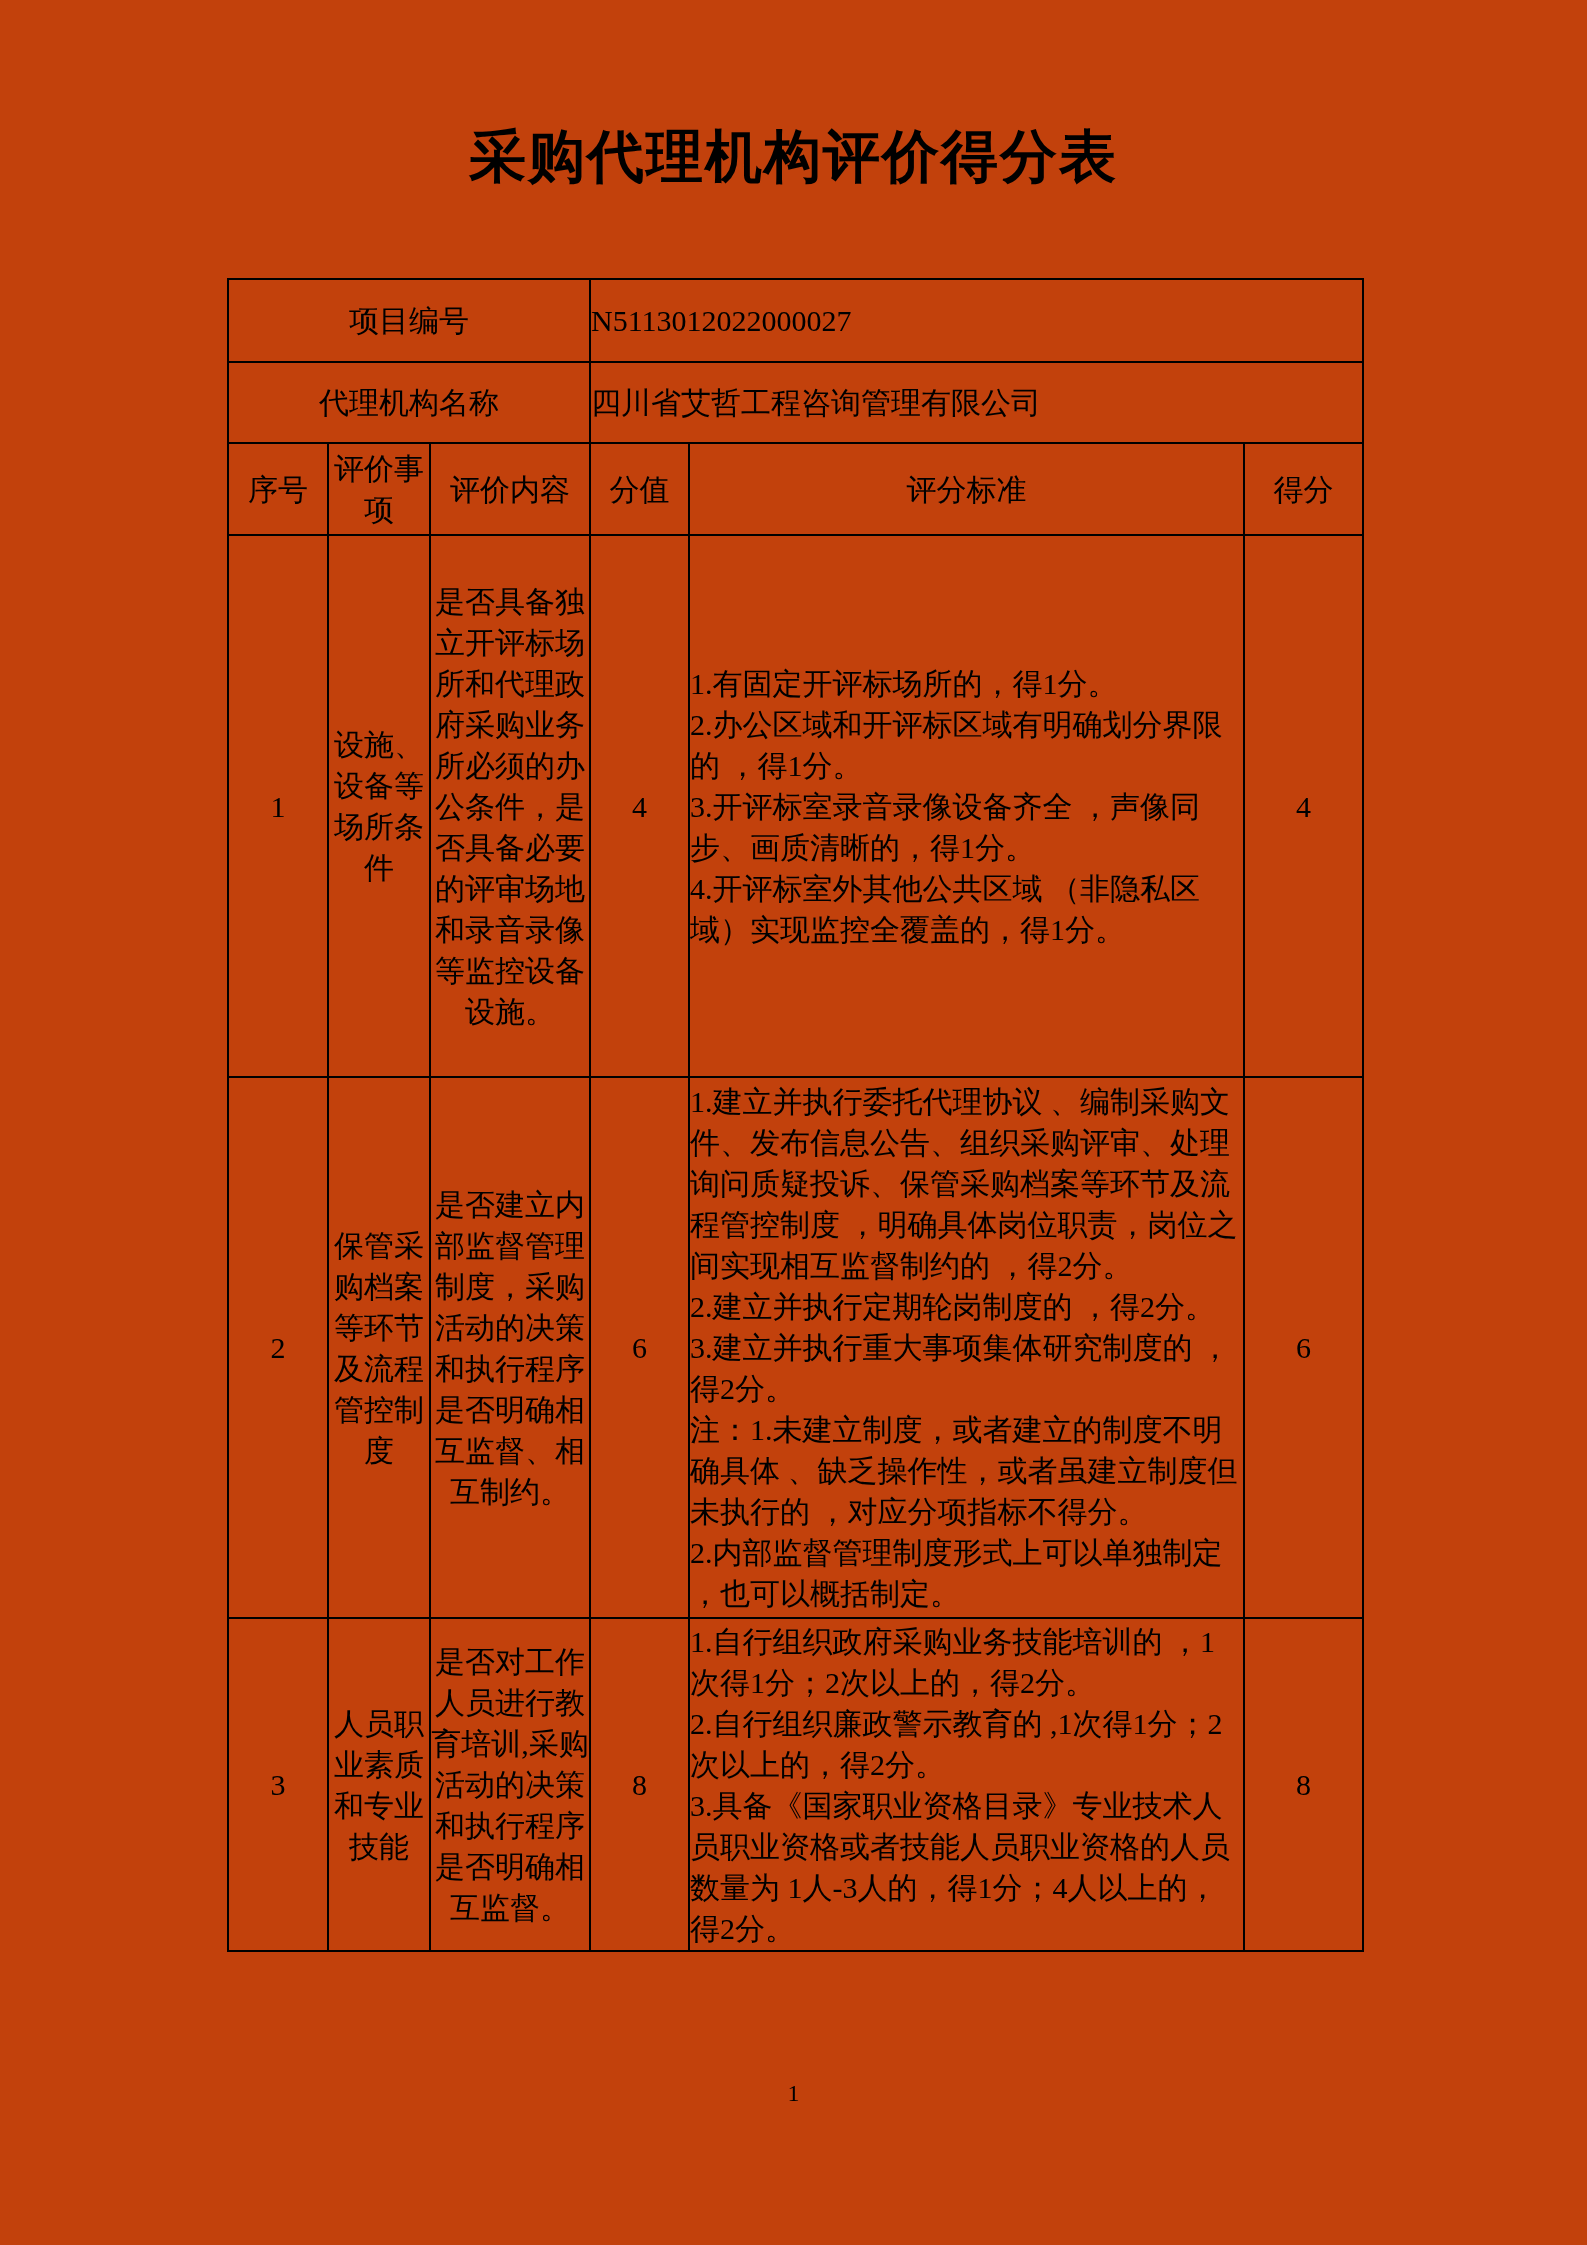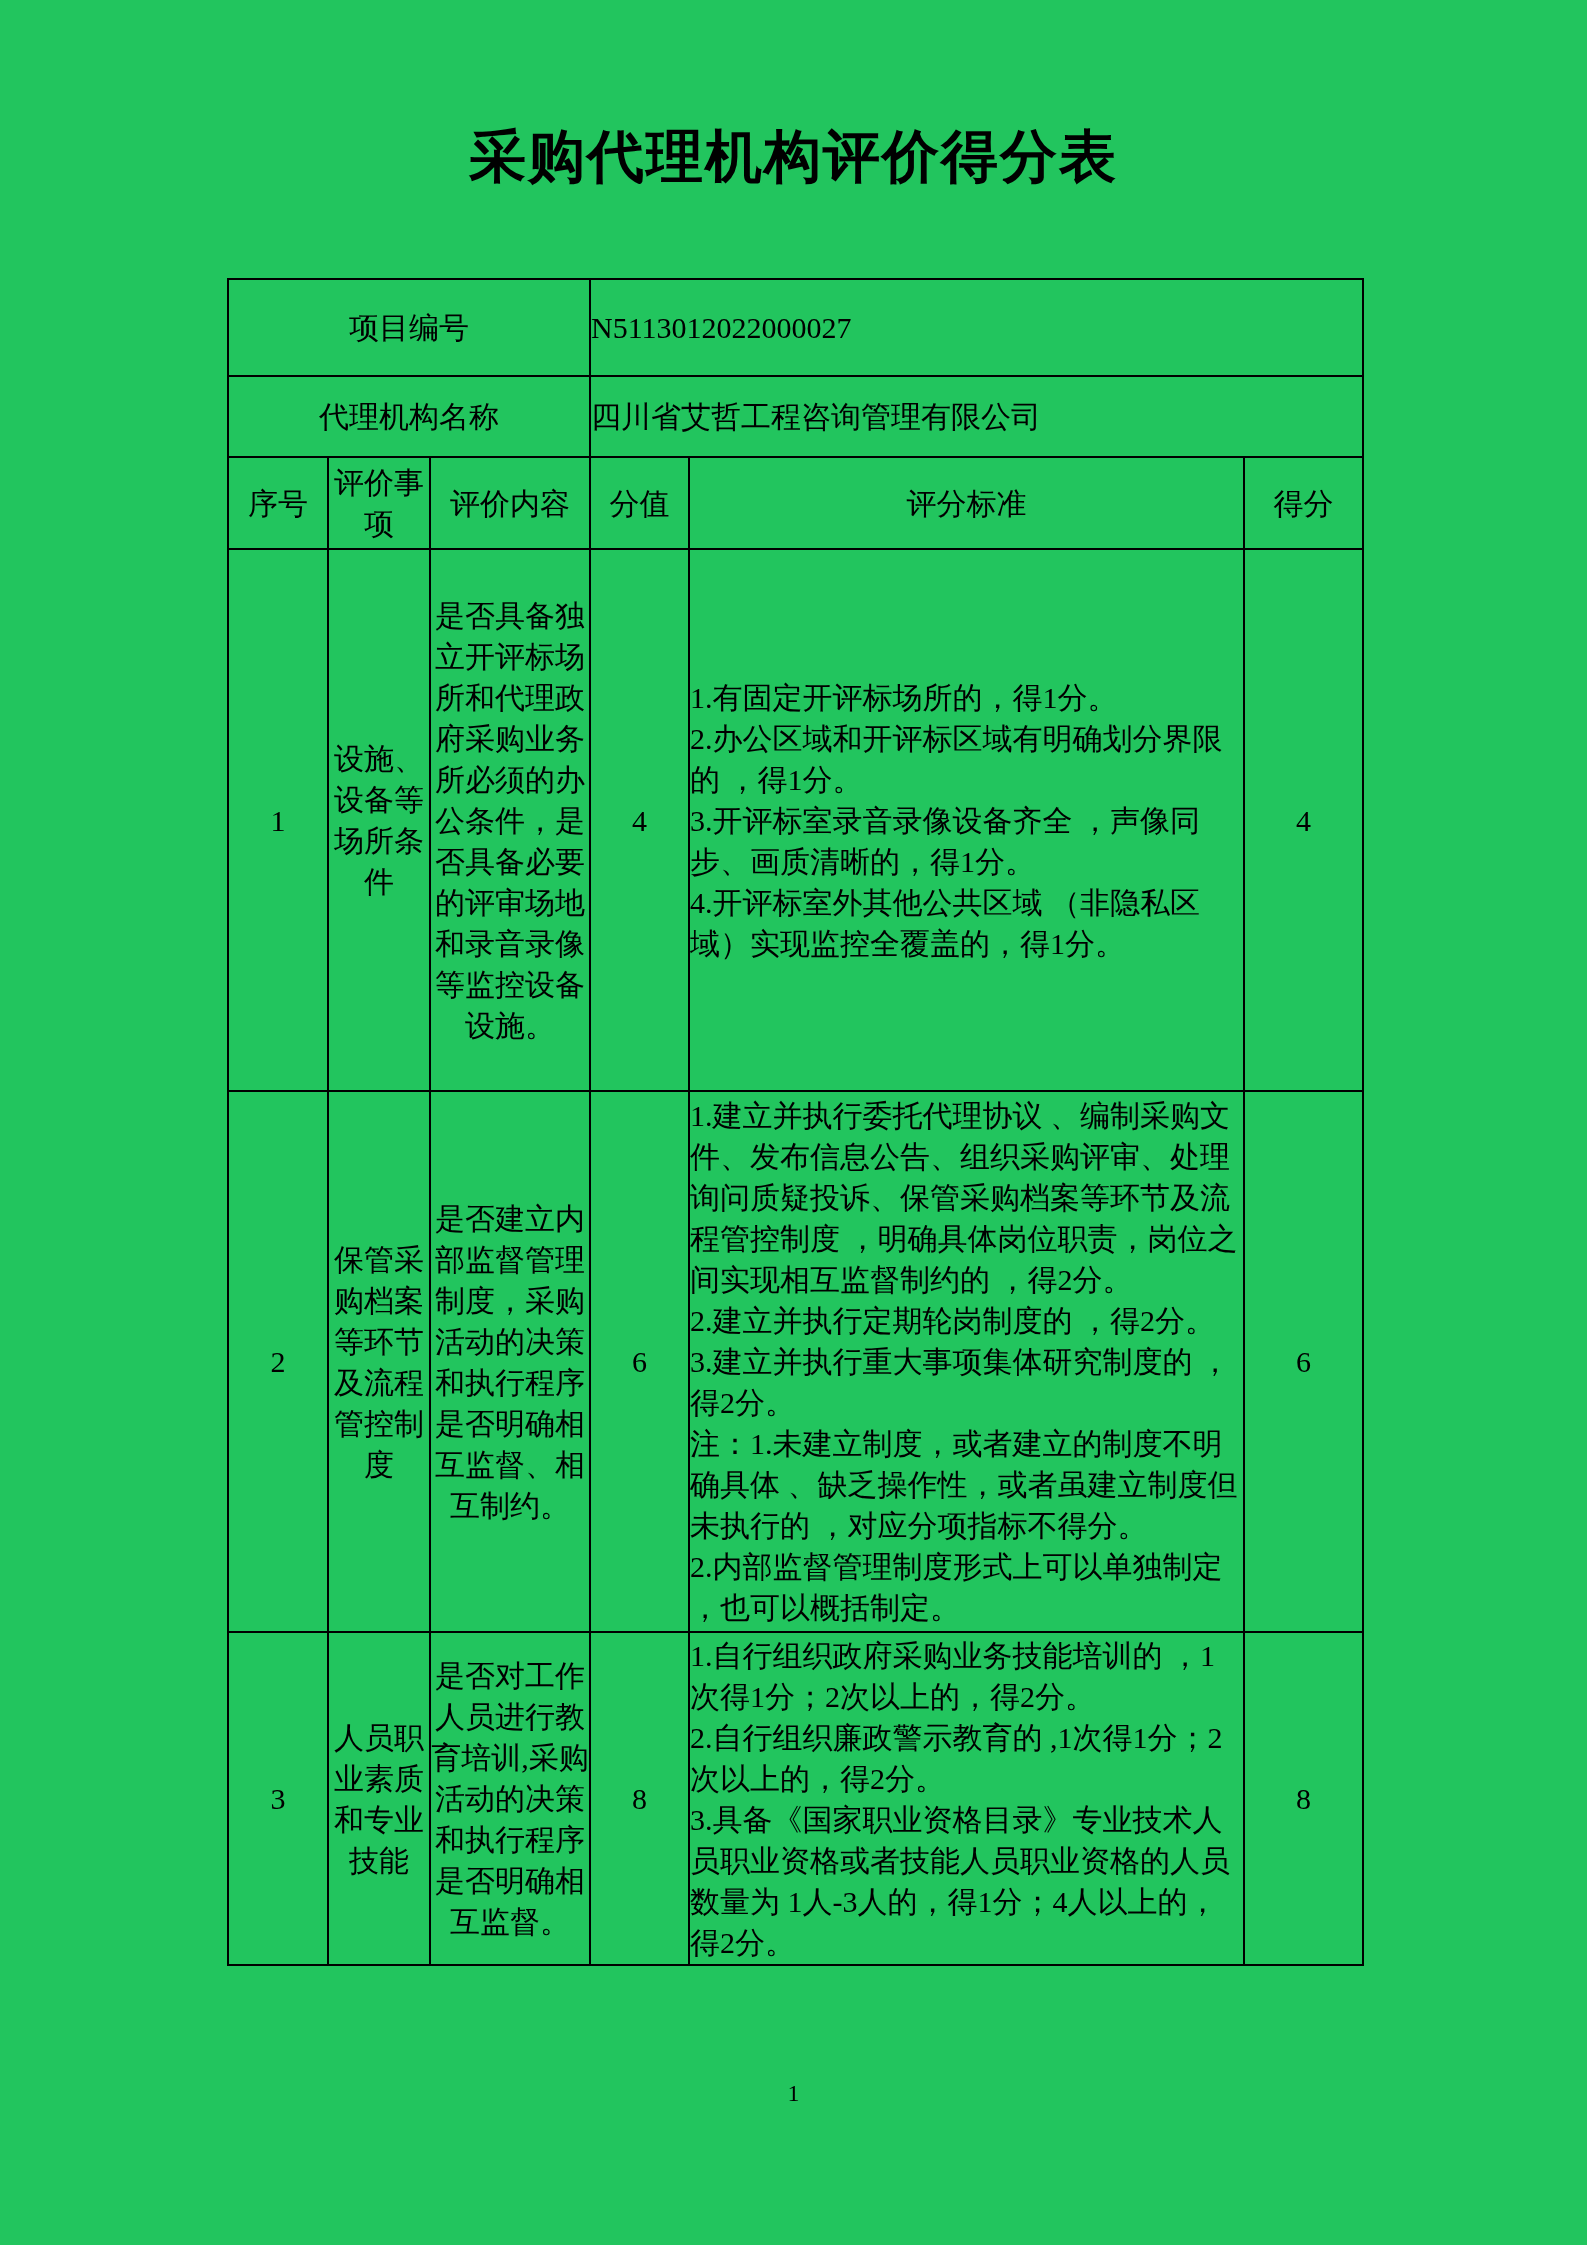--- a/index.html
+++ b/index.html
@@ -1,19 +1,19 @@
 <!DOCTYPE html>
 <html><head>
 <meta charset="utf-8">
 <style>
   html,body{margin:0;padding:0;background:#ffffff;}
   .page{
     position:relative;
     width:1587px;height:2245px;
-    background:#22c55e;
+    background:#c2410c;
     font-family:"Liberation Serif","DejaVu Serif",serif;
     color:#000000;
     overflow:hidden;
   }
   .doc-title{
     position:absolute;top:126px;left:0;width:100%;
     text-align:center;
     font-size:57px;font-weight:700;
     letter-spacing:2px;
     line-height:1.1;
@@ -27,21 +27,21 @@
     line-height:41px;
   }
   table.eval td{
     border:2px solid #000000;
     vertical-align:middle;
     padding:0;
     overflow:hidden;
   }
   
   tr.info-r1{height:82px;}
-  tr.info-r2{height:97px;}
+  tr.info-r2{height:83px;}
   tr.info-r3{height:81px;}
   td.info-label{text-align:center;padding:4px 6px;}
   td.info-value{text-align:left;padding:4px 10px 4px 18px;line-height:40px;}
   
   tr.head{height:92px;}
   td.h-center{text-align:center;padding:2px 4px;}
   td.h-left{text-align:center;padding:2px 4px 2px 12px;}
   
   tr.data-r1{height:542px;}
   tr.data-r2{height:541px;}

